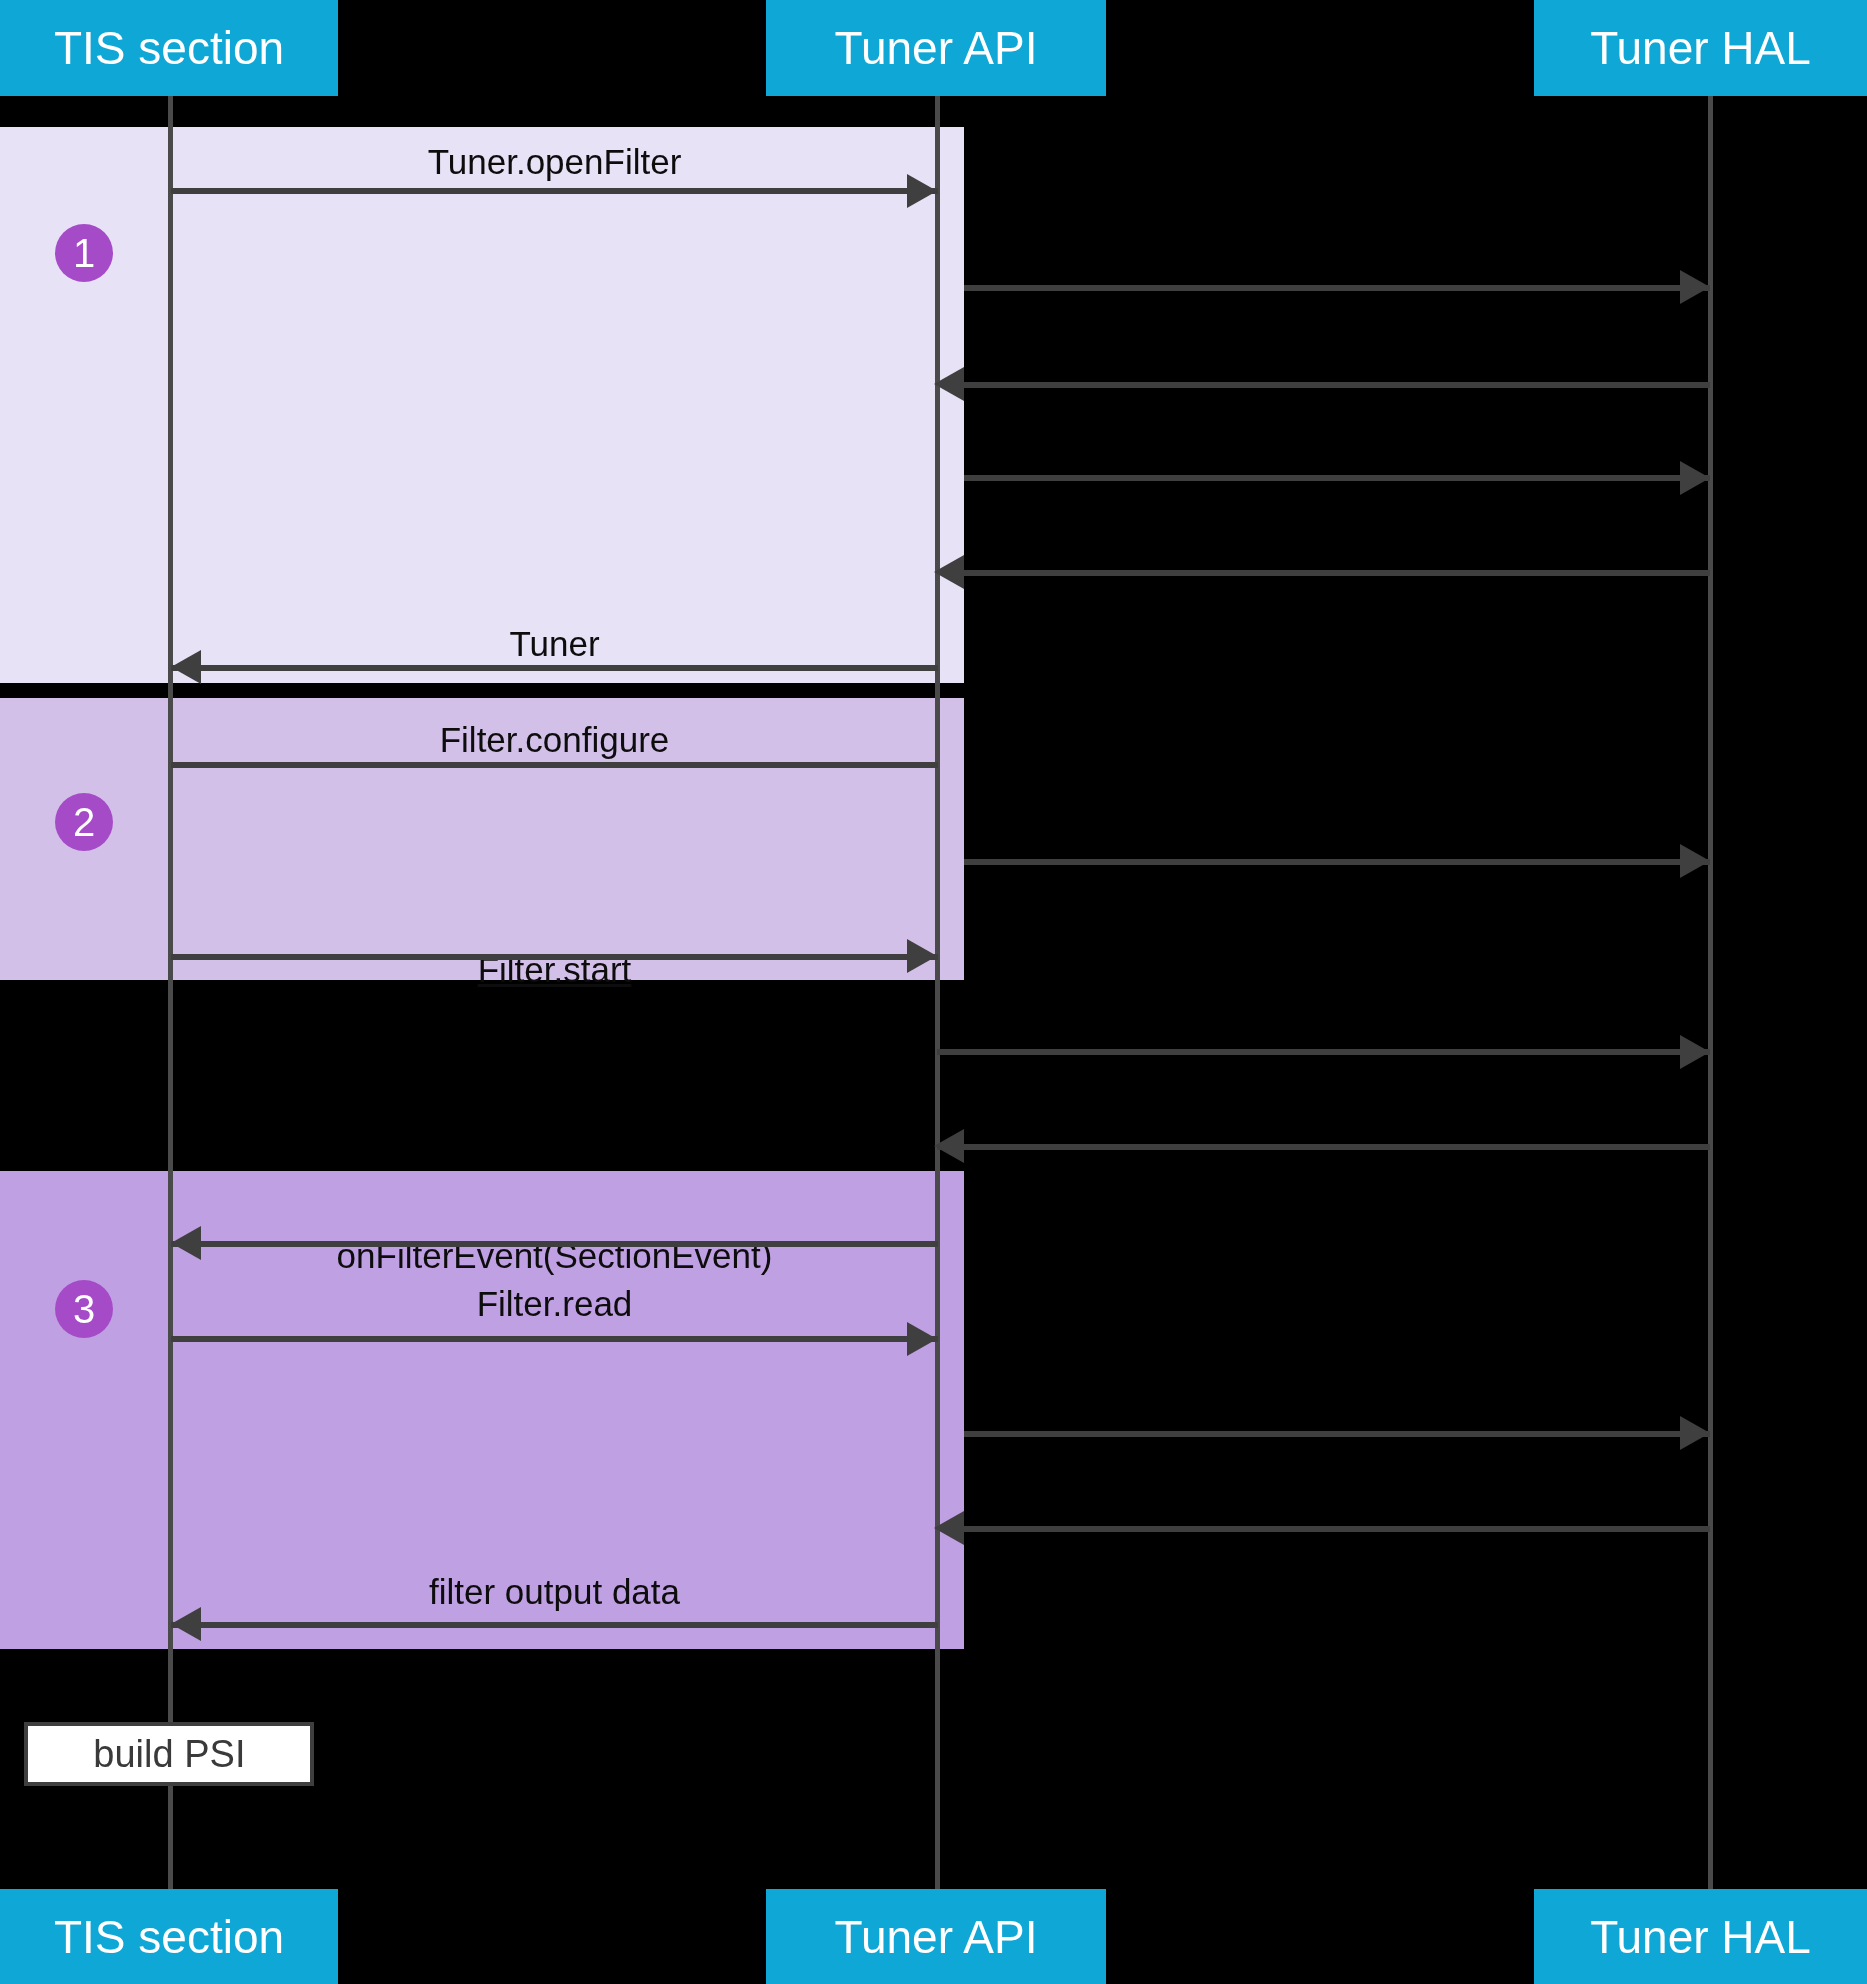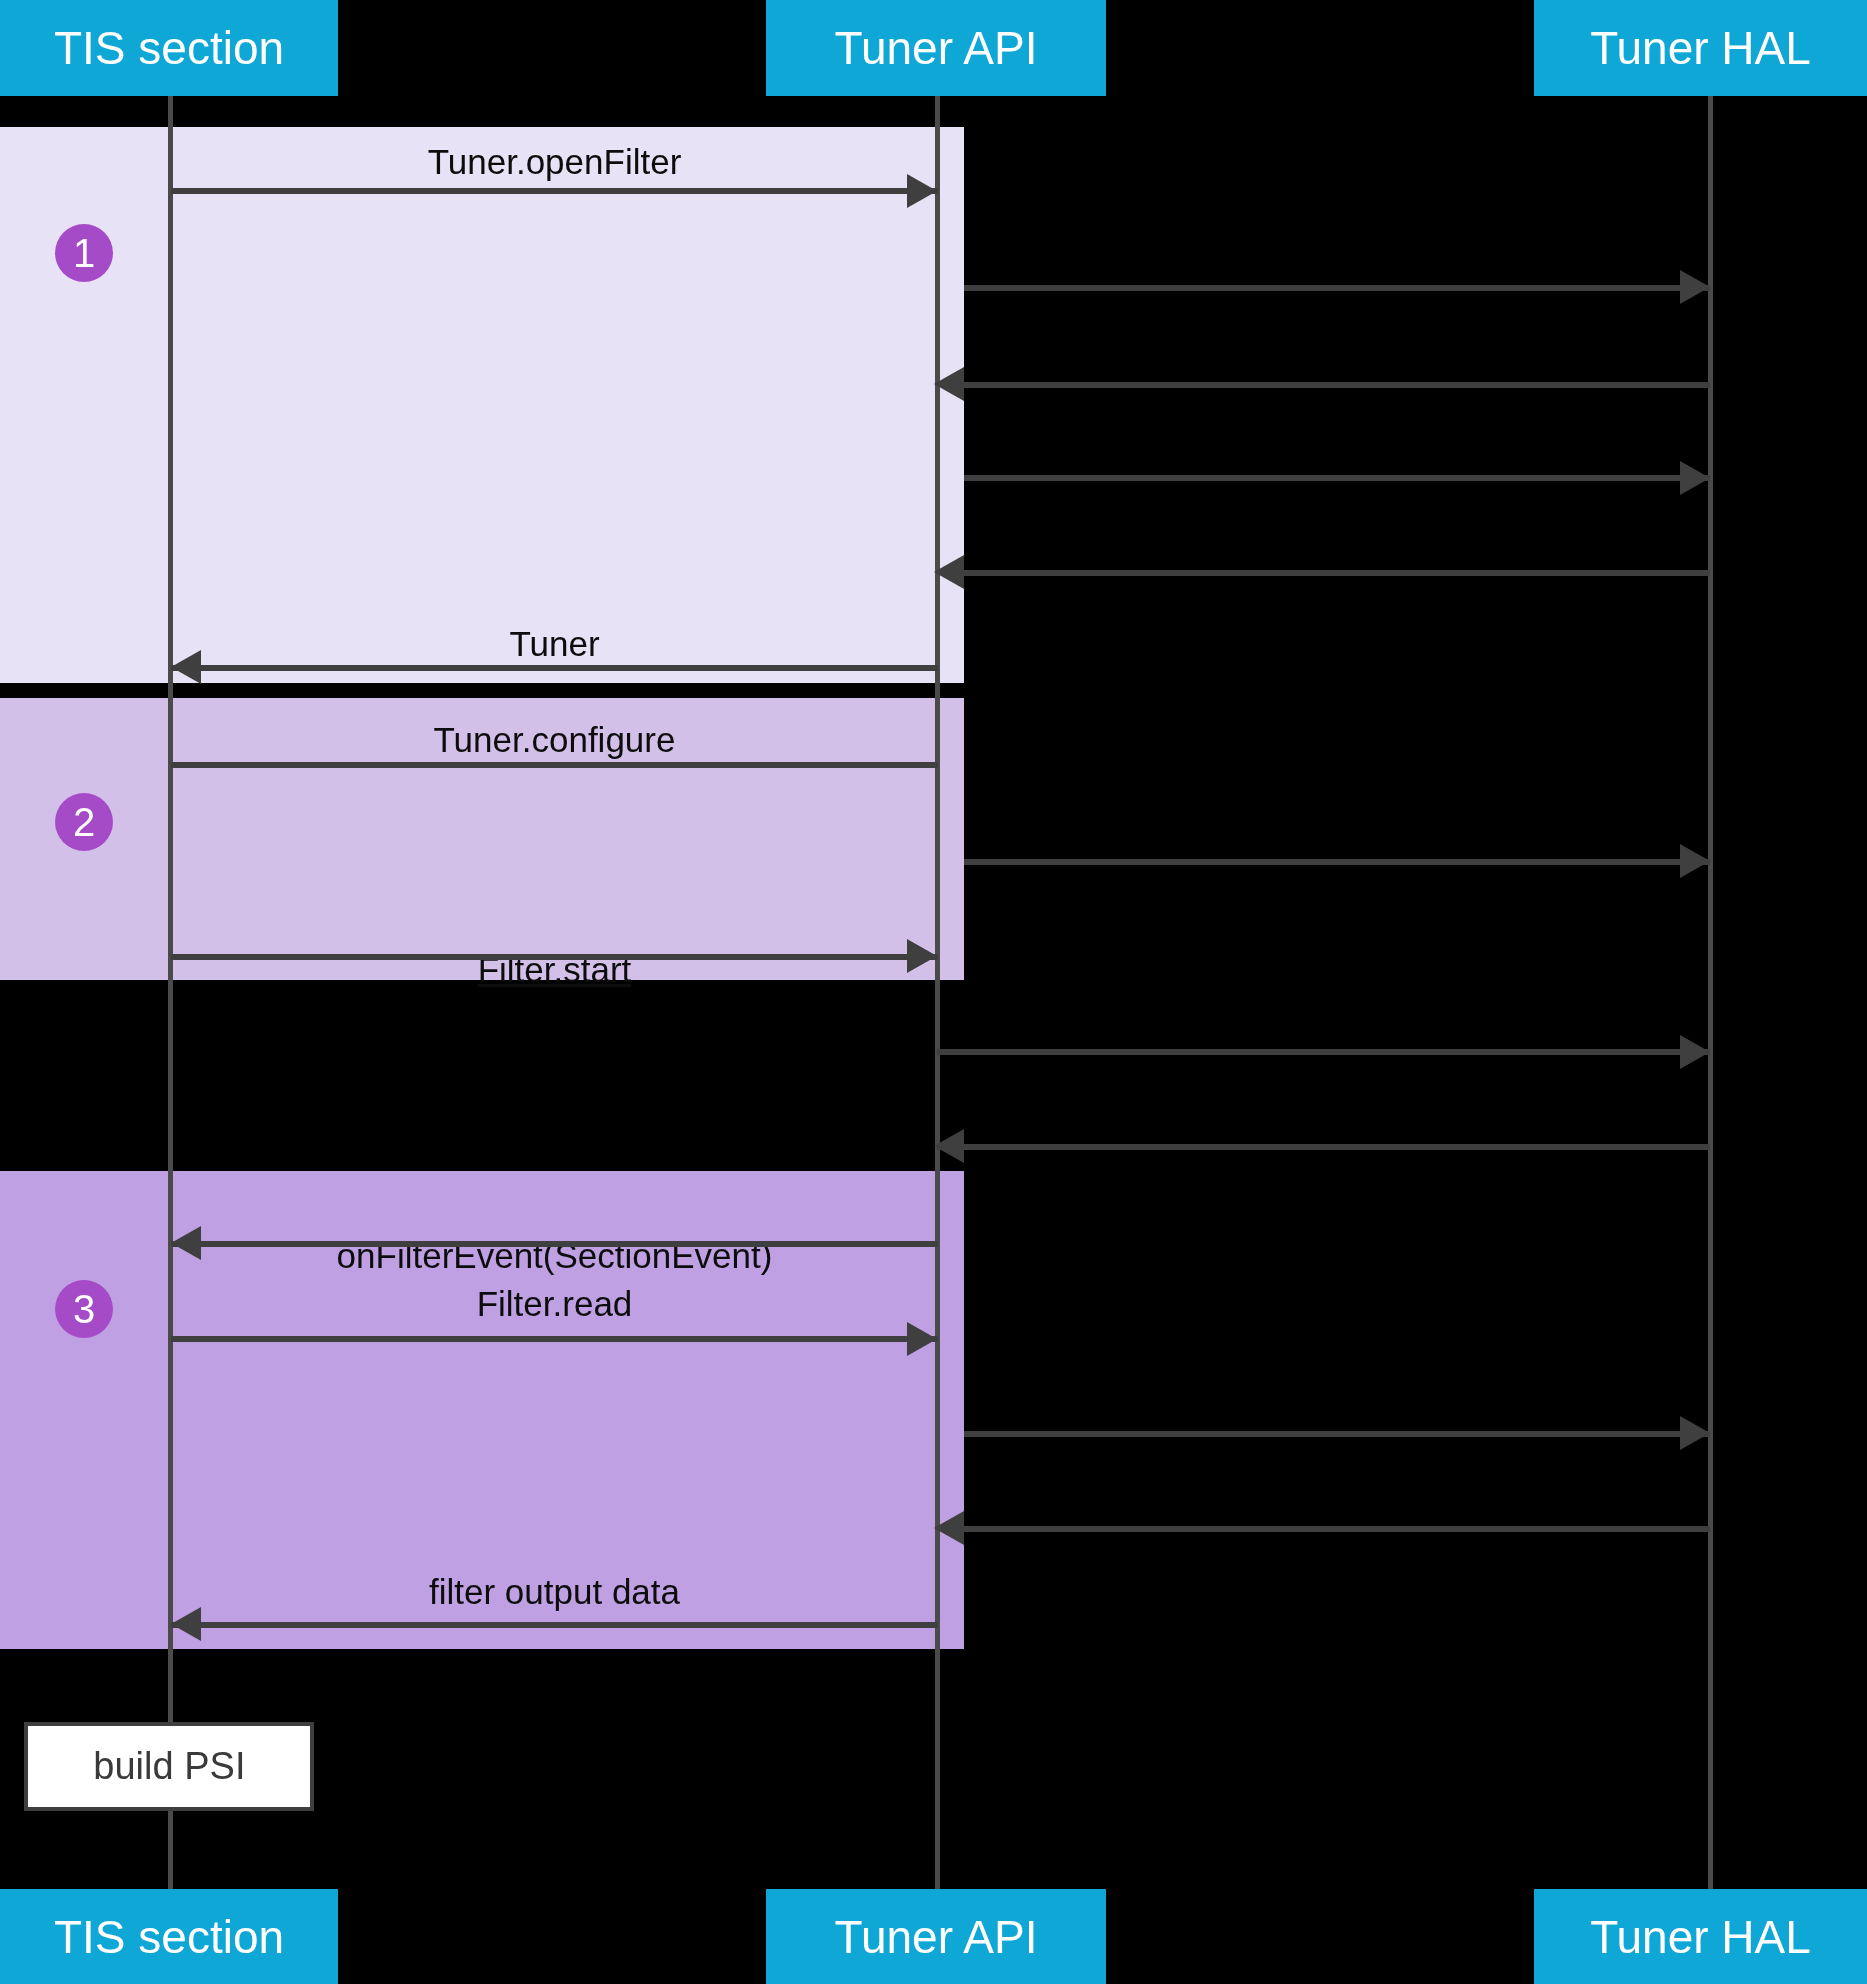--- a/index.html
+++ b/index.html
@@ -51,21 +51,21 @@
     border-top:17.7px solid transparent;border-bottom:17.7px solid transparent;
     border-right:30px solid var(--line-color);
   }
   .badge{
     position:absolute;width:58px;height:58px;border-radius:50%;
     background:var(--badge-bg);color:var(--badge-text);
     display:flex;align-items:center;justify-content:center;
     font-size:40px;z-index:4;
   }
   .note{
-    position:absolute;left:24.4px;top:1722px;width:290px;height:89px;
+    position:absolute;left:24.4px;top:1722px;width:290px;height:64px;
     box-sizing:border-box;background:var(--note-bg);
     border:4.3px solid var(--note-border);color:var(--note-text);
     display:flex;align-items:center;justify-content:center;
     font-size:38px;z-index:5;
   }
 </style>
 </head>
 <body>
 
 <div id="canvas">
@@ -101,21 +101,21 @@
   <div class="hline" style="left:964px;width:746px;top:475px;"></div>
   <div class="head-r" style="left:1680px;top:461px;"></div>
 
   <div class="hline" style="left:964px;width:746px;top:570px;"></div>
   <div class="head-l" style="left:934px;top:555px;"></div>
 
   <div class="msg-label" style="top:617px;">Tuner</div>
   <div class="hline" style="left:171px;width:767px;top:665px;"></div>
   <div class="head-l" style="left:171px;top:650px;"></div>
 
-  <div class="msg-label" style="top:713px;">Tuner.configure</div>
+  <div class="msg-label" style="top:713px;">Filter.configure</div>
   <div class="hline" style="left:171px;width:767px;top:762px;"></div>
 
   <div class="hline" style="left:964px;width:746px;top:859px;"></div>
   <div class="head-r" style="left:1680px;top:844px;"></div>
 
   <div class="msg-label" style="top:943px;text-decoration:underline;">Filter.start</div>
   <div class="hline" style="left:171px;width:767px;top:954px;"></div>
   <div class="head-r" style="left:907px;top:939px;"></div>
 
   <div class="hline" style="left:937px;width:773px;top:1049px;"></div>

